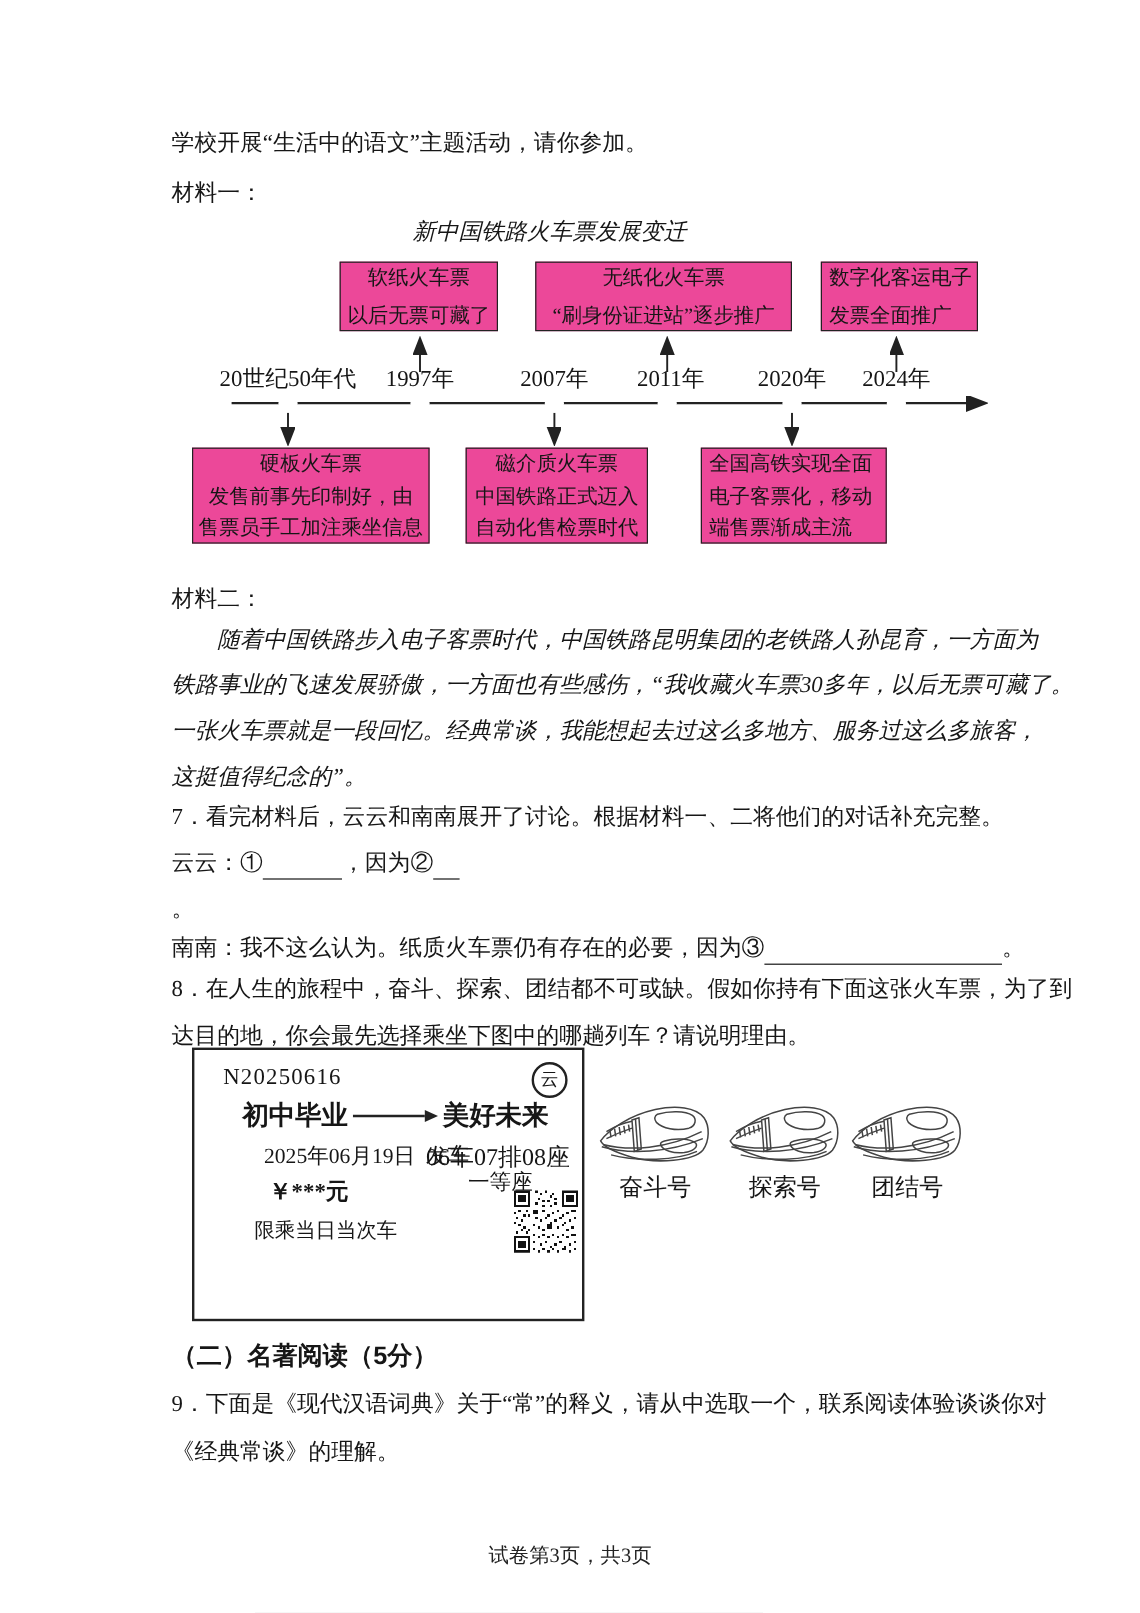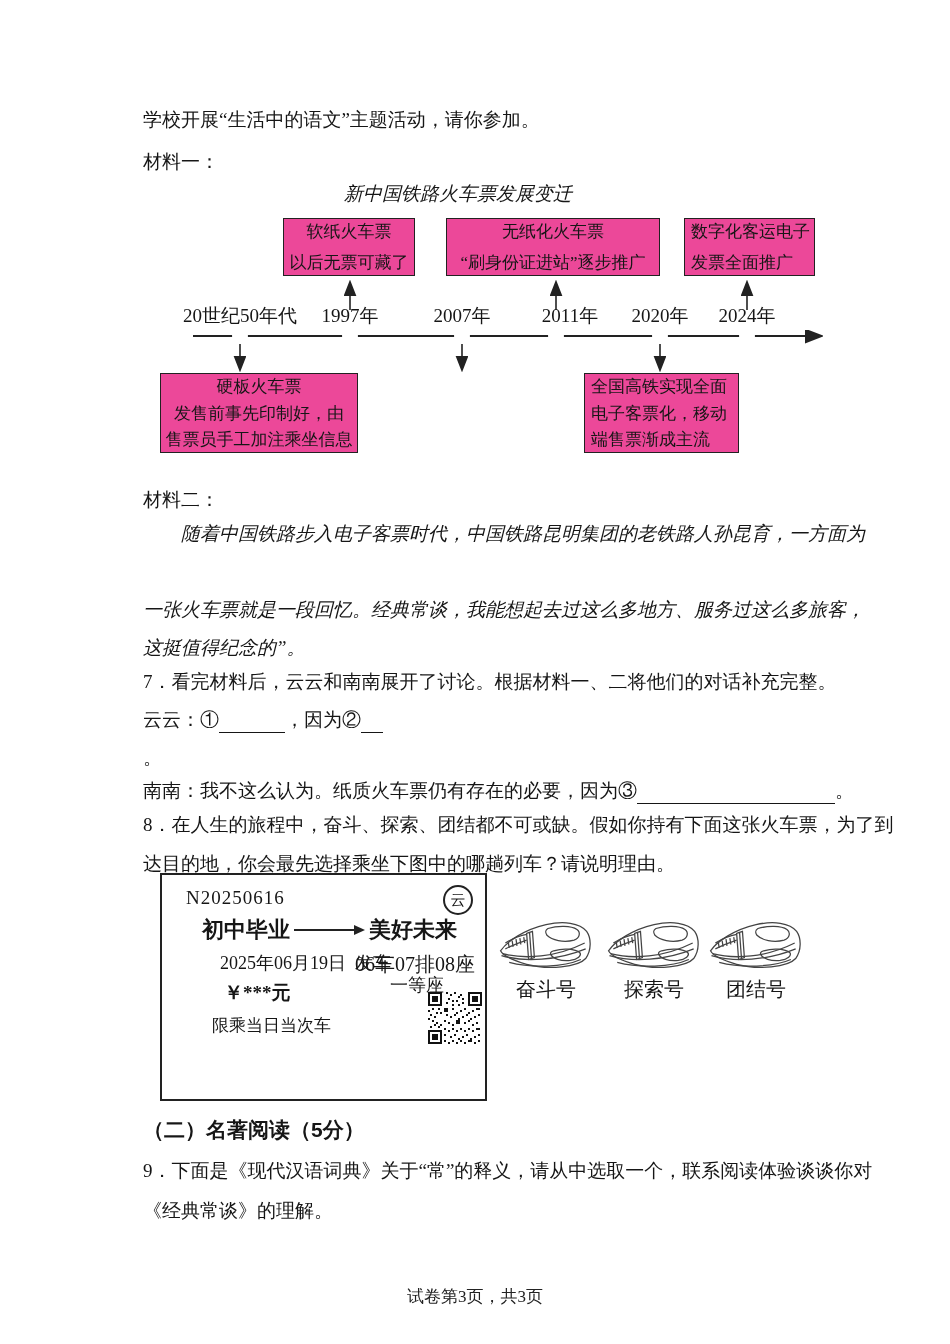--- a/index.html
+++ b/index.html
@@ -51,21 +51,21 @@
       <circle cx="200" cy="121" r="8" fill="#fff" stroke-width="1.7"></circle>
       <circle cx="312" cy="121" r="8" fill="#fff" stroke-width="1.7"></circle>
       <circle cx="406" cy="121" r="8" fill="#fff" stroke-width="1.7"></circle>
       <circle cx="510" cy="121" r="8" fill="#fff" stroke-width="1.7"></circle>
       <circle cx="597" cy="121" r="8" fill="#fff" stroke-width="1.7"></circle>
     </svg>
 
     <div class="yearlab" style="left:25px;top:88px;width:130px;">20世纪50年代</div>
     <div class="yearlab" style="left:135px;top:88px;width:130px;">1997年</div>
     <div class="yearlab" style="left:247px;top:88px;width:130px;">2007年</div>
-    <div class="yearlab" style="left:355px;top:88px;width:130px;font-family:Liberation Serif, serif;">2011年</div>
+    <div class="yearlab" style="left:344px;top:88px;width:130px;font-family:Liberation Serif, serif;">2011年</div>
     <div class="yearlab" style="left:445px;top:88px;width:130px;">2020年</div>
     <div class="yearlab" style="left:532px;top:88px;width:130px;">2024年</div>
 
     <div class="tlbox" style="left:133px;top:3px;width:132px;height:58px;">
       <div>软纸火车票</div>
       <div>以后无票可藏了</div>
     </div>
     <div class="tlbox" style="left:296px;top:3px;width:214px;height:58px;">
       <div>无纸化火车票</div>
       <div>“刷身份证进站”逐步推广</div>
@@ -73,29 +73,35 @@
     <div class="tlbox left" style="left:534px;top:3px;width:131px;height:58px;">
       <div>数字化客运电子</div>
       <div>发票全面推广</div>
     </div>
 
     <div class="tlbox" style="left:10px;top:158px;width:198px;height:80px;">
       <div>硬板火车票</div>
       <div>发售前事先印制好，由</div>
       <div>售票员手工加注乘坐信息</div>
     </div>
+    <div class="tlbox" style="left:238px;top:158px;width:152px;height:80px;">
+      <div>磁介质火车票</div>
+      <div>中国铁路正式迈入</div>
+      <div>自动化售检票时代</div>
+    </div>
     <div class="tlbox left" style="left:434px;top:158px;width:155px;height:80px;">
       <div>全国高铁实现全面</div>
       <div>电子客票化，移动</div>
       <div>端售票渐成主流</div>
     </div>
   </div>
 
   <div class="abs t" style="left:143px;top:487px;">材料二：</div>
   <div class="abs t kai" style="left:143px;top:521px;padding-left:38px;">随着中国铁路步入电子客票时代，中国铁路昆明集团的老铁路人孙昆育，一方面为</div>
+  <div class="abs t kai" style="left:143px;top:559px;">铁路事业的飞速发展骄傲，一方面也有些感伤，“我收藏火车票30多年，以后无票可藏了。</div>
   <div class="abs t kai" style="left:143px;top:597px;">一张火车票就是一段回忆。经典常谈，我能想起去过这么多地方、服务过这么多旅客，</div>
   <div class="abs t kai" style="left:143px;top:635px;">这挺值得纪念的”。</div>
 
   <div class="abs t" style="left:143px;top:669px;">7．看完材料后，云云和南南展开了讨论。根据材料一、二将他们的对话补充完整。</div>
   <div class="abs t" style="left:143px;top:707px;">
     <span>云云：①</span><span class="blank" style="width:66px;"></span><span>，因为②</span><span class="blank" style="width:22px;"></span>
   </div>
   <div class="abs t" style="left:143px;top:745px;">。</div>
   <div class="abs t" style="left:143px;top:778px;">
     <span>南南：我不这么认为。纸质火车票仍有存在的必要，因为③</span><span class="blank" style="width:198px;"></span><span>。</span>

